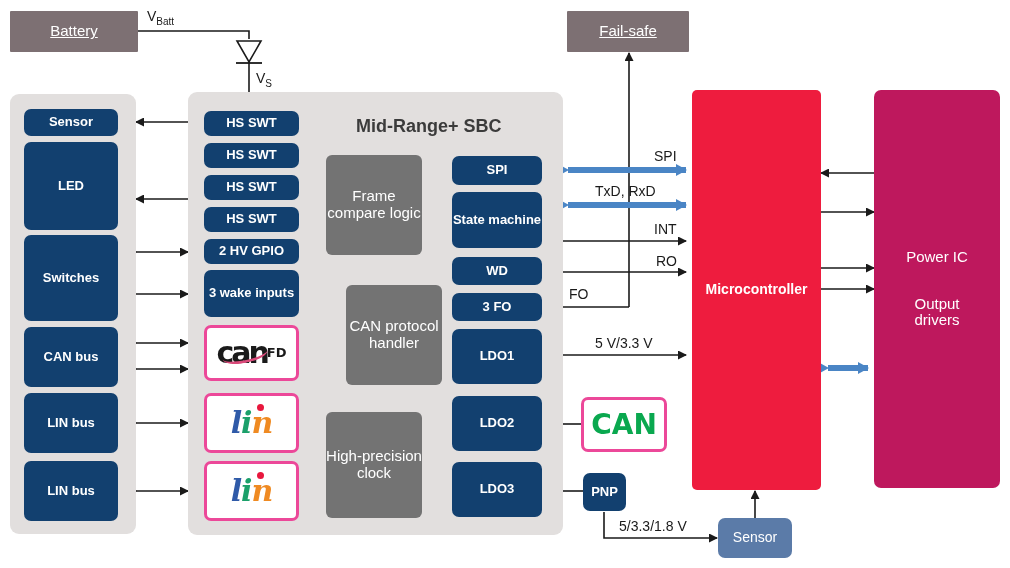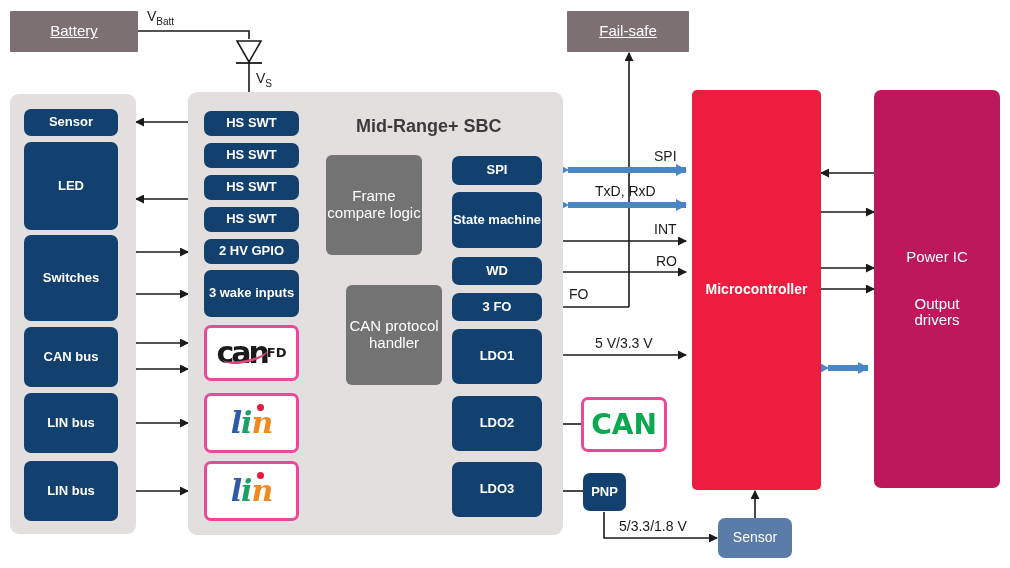--- a/index.html
+++ b/index.html
@@ -180,20 +180,23 @@
       <span class="lin-l">l</span><span class="lin-i">i</span><span class="lin-n">n</span>
     </span>
   </div>
 
   <div class="box lblue" style="left:326px;top:155px;width:96px;height:100px;">
     <span>Frame compare logic</span>
     </div>
   <div class="box lblue" style="left:310px;top:285px;width:96px;height:100px;margin-left:36px;">
     <span>CAN protocol handler</span>
     </div>
+  <div class="box lblue" style="left:326px;top:412px;width:96px;height:106px;">
+    <span>High-precision clock</span>
+    </div>
 
   <div class="box navy" style="left:452px;top:156px;width:90px;height:29px;">
     <span>SPI</span>
     </div>
   <div class="box navy" style="left:452px;top:192px;width:90px;height:56px;">
     <span>State machine</span>
     </div>
   <div class="box navy" style="left:452px;top:257px;width:90px;height:28px;">
     <span>WD</span>
     </div>

